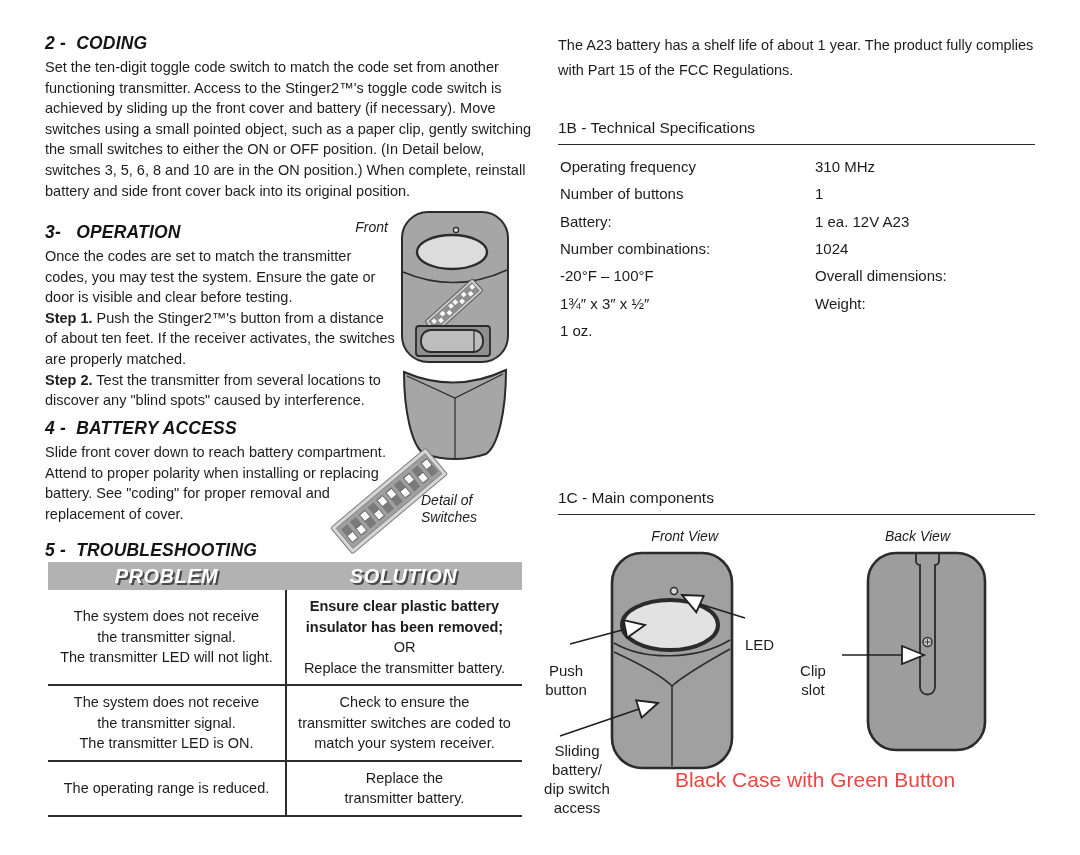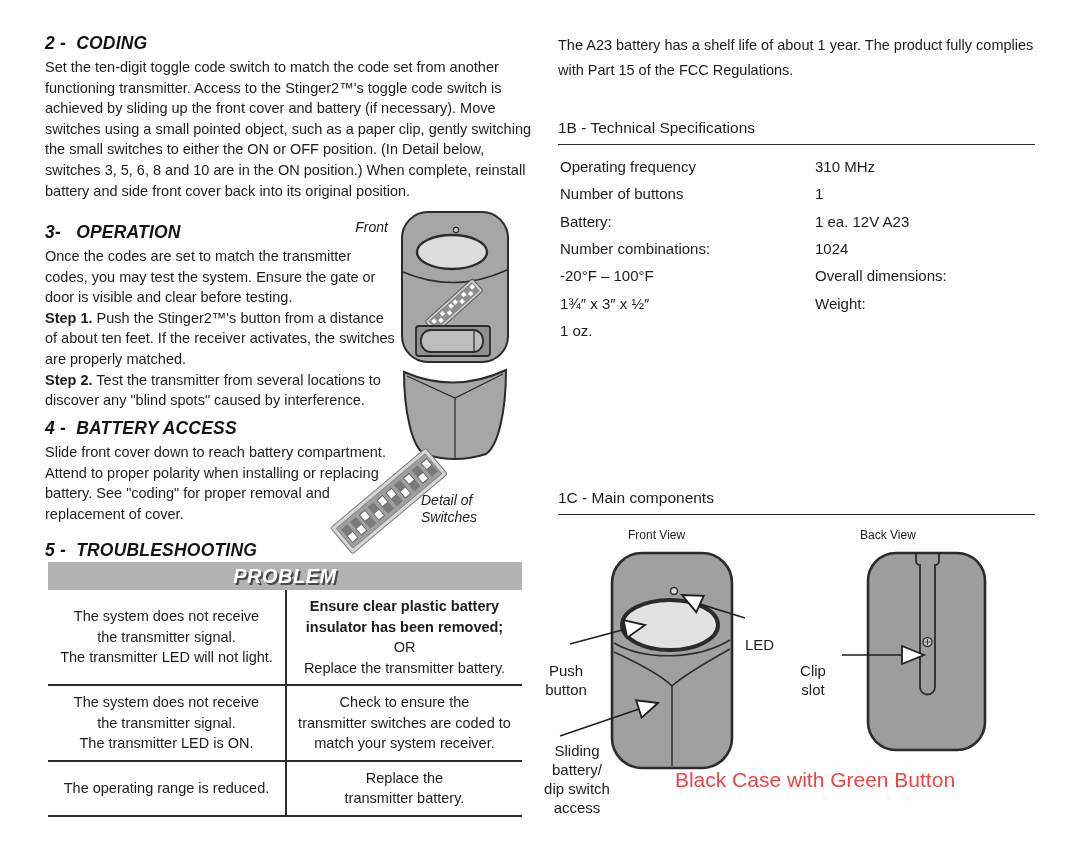--- a/index.html
+++ b/index.html
@@ -23,21 +23,21 @@
       align-items:center;justify-content:center;text-align:center;
       font-size:14.5px;line-height:20.5px;padding:6px 8px;white-space:pre-line;}
   .tbl-row > div:last-child{border-left:2px solid #2e2e2e;}
   .row-1{min-height:78px;} .row-2{min-height:72px;} .row-3{min-height:50px;align-items:center;}
   
   .note{position:absolute;left:558px;top:33px;width:486px;font-size:14.5px;line-height:25px;}
   .rule-head{position:absolute;left:558px;width:477px;border-bottom:1.6px solid #2a2a2a;
       padding-bottom:7px;font-size:15.5px;color:#1c1c1c;}
   .specs{position:absolute;left:560px;top:153px;display:grid;
       grid-template-columns:255px 1fr;grid-auto-rows:27.3px;font-size:15px;align-items:center;}
-  .view-label{position:absolute;width:90px;text-align:left;font-size:12px;}
+  .view-label{position:absolute;width:90px;text-align:right;font-style:italic;font-size:14px;}
   .comp-label{position:absolute;text-align:center;font-size:15px;line-height:19px;
       white-space:pre-line;margin-top:23px;}
   .caption{position:absolute;left:600px;top:768px;width:430px;text-align:center;
       font-size:21px;color:#ef4444;}
   svg{display:block;}
 </style>
 </head>
 <body>
 
 <div class="page">
@@ -118,20 +118,21 @@
     </svg>
   </div>
   <div class="it-label" style="left:421px;top:492px;">Detail of
 Switches</div>
 
   <div class="h1" style="left:45px;top:540px;">5 -  TROUBLESHOOTING</div>
 
   <div class="tbl">
     <div class="tbl-head">
       <div>PROBLEM</div>
+      <div>SOLUTION</div>
     </div>
     <div class="tbl-row row-1">
       <div>The system does not receive
 the transmitter signal.
 The transmitter LED will not light.</div>
       <div><span class="bold-inline">Ensure clear plastic battery
 insulator has been removed;</span><span> OR
 Replace the transmitter battery.</span></div>
     </div>
     <div class="tbl-row row-2">

